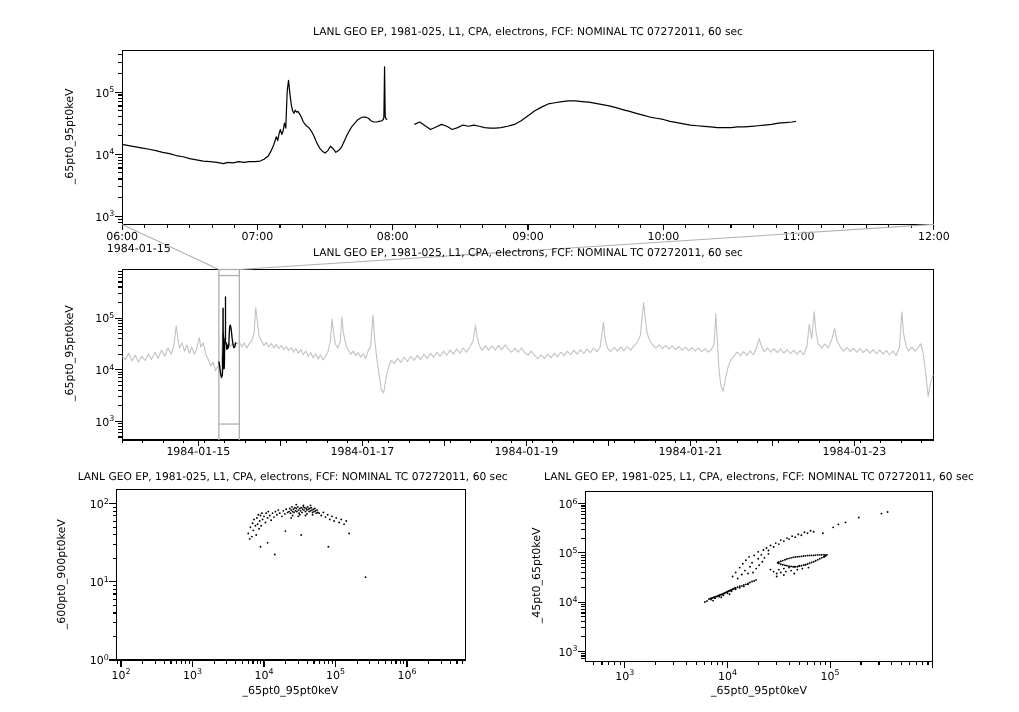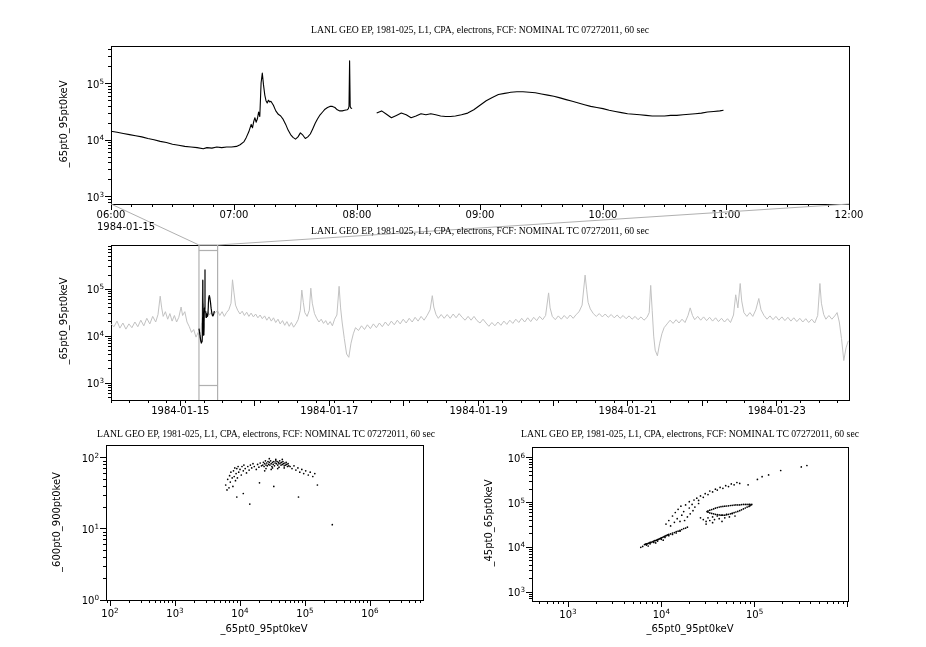--- a/index.html
+++ b/index.html
@@ -1,20 +1,20 @@
 <!DOCTYPE html>
 <html><head>
 <meta charset="utf-8">
 <style>
   html,body{margin:0;padding:0;background:#ffffff;}
   #screen{position:relative;width:926px;height:647px;background:#ffffff;overflow:hidden;
           font-family:"DejaVu Sans","Liberation Sans",sans-serif;color:#000;}
   #plot-svg{position:absolute;left:0;top:0;}
   .lbl{position:absolute;white-space:nowrap;font-size:10px;color:#000;line-height:12px;}
-  .title{font-size:9.7px;transform:translateX(-50%);font-family:Liberation Serif, serif;}
+  .title{font-size:9.7px;transform:translateX(-50%);}
   .ylab{text-align:center;transform:rotate(-90deg);transform-origin:center center;font-size:10px;}
   .xlab{text-align:center;font-size:10px;}
 </style>
 </head>
 <body>
 
 <div id="screen">
   <svg id="plot-svg" width="926" height="647">
       <g>
         <clipPath id="clip0">

